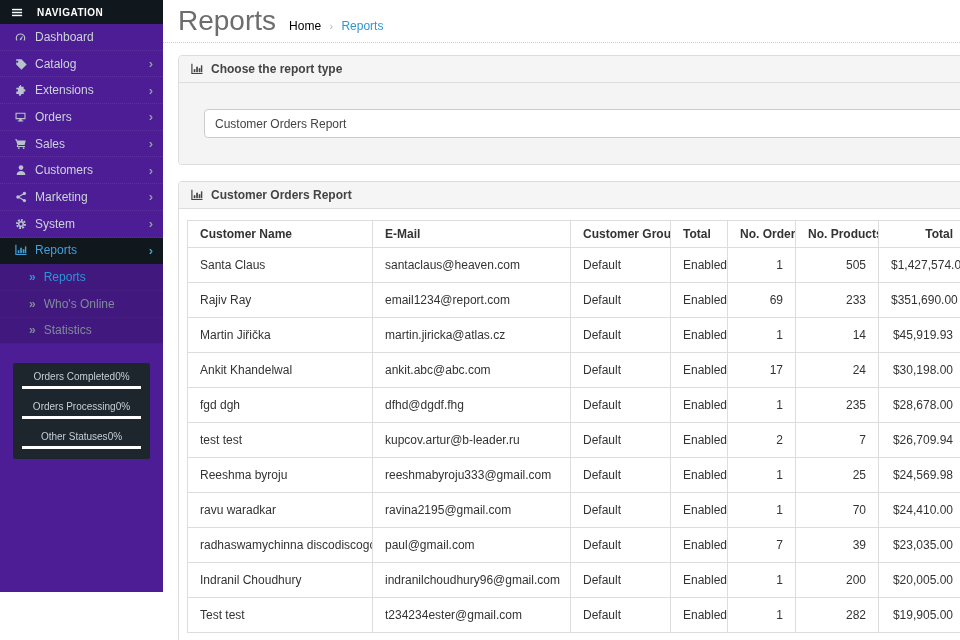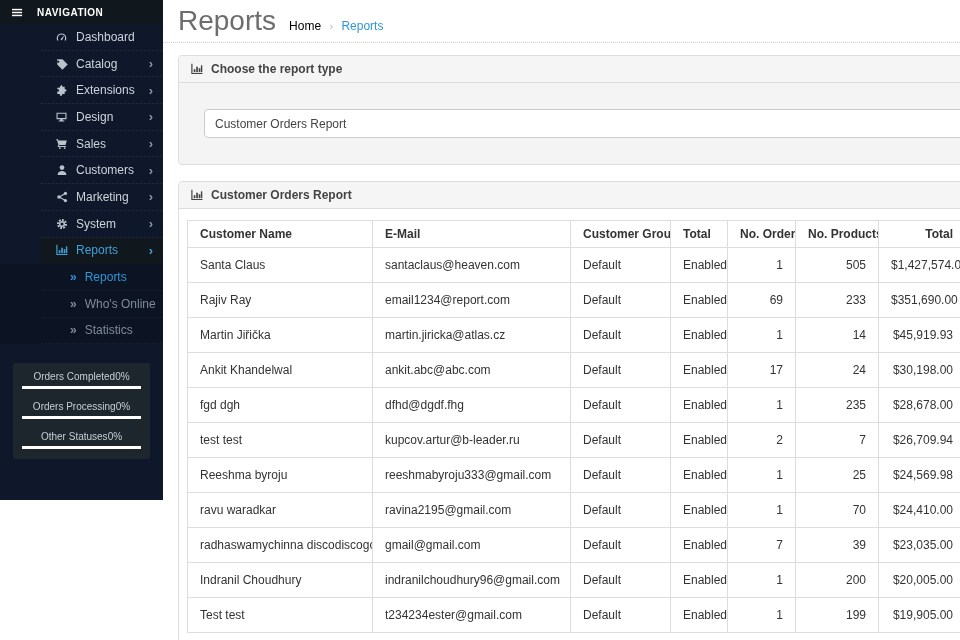--- a/index.html
+++ b/index.html
@@ -1,25 +1,25 @@
 <!DOCTYPE html>
 <html><head>
 <meta charset="utf-8">
 <style>
   * { margin:0; padding:0; box-sizing:border-box; }
   html,body { width:960px; height:640px; overflow:hidden; background:#fff;
               font-family:"Liberation Sans", sans-serif; }
   #app { display:flex; width:960px; height:640px; }
 
   
-  #sidebar { width:163px; min-width:163px; height:500px; background:#0f172a; }
+  #sidebar { width:163px; min-width:163px; height:592px; background:#4c1d95; }
   .nav-header { height:24px; background:#11181d; color:#fff; display:flex; align-items:center;
                 gap:5px; padding:0 10px; font-size:10px; font-weight:bold; letter-spacing:.5px; }
   .nav-header .mi-icon { color:#fff; }
-  #sidebar-menu, #sidebar-submenu { list-style:none;padding-left:41px; }
+  #sidebar-menu, #sidebar-submenu { list-style:none; }
   .menu-item { display:flex; align-items:center; height:26.7px; padding:0 10px 0 13px;
                color:#ccd4da; font-size:12px; cursor:pointer;
                border-bottom:1px dotted rgba(255,255,255,.09); }
   .mi-icon { width:15px; height:12px; margin-right:7px; display:inline-flex; align-items:center;
              justify-content:center; color:#b9c3cc; flex:0 0 15px; }
   .mi-icon svg { display:block; }
   .mi-label { white-space:nowrap; }
   .chev { margin-left:auto; color:#8e9aa5; font-size:13px; font-weight:bold; line-height:1; }
   .menu-item.active { background:#11181d; color:#3fa0da; border-bottom-color:transparent; }
   .menu-item.active .mi-icon, .menu-item.active .chev { color:#3fa0da; }
@@ -107,21 +107,21 @@
           </span>
           <span class="mi-label">Extensions</span>
           <span class="chev">›</span>
         </li>
         <li class="menu-item">
           <span class="mi-icon">
             <svg viewBox="0 0 12 12" width="13" height="12" fill="currentColor">
               <path fill-rule="evenodd" d="M1 1.7h10v6.5H7.1l.3 1.3h1.4v1.1H3.2V9.5h1.4l.3-1.3H1zM2.1 2.8v4.3h7.8V2.8z"></path>
             </svg>
           </span>
-          <span class="mi-label">Design</span>
+          <span class="mi-label">Orders</span>
           <span class="chev">›</span>
         </li>
         <li class="menu-item">
           <span class="mi-icon">
             <svg viewBox="0 0 12 12" width="13" height="12" fill="currentColor">
               <path d="M.7 1.3h1.8l.4 1.1h8.4l-1.2 4.6H3.8l-.3.9h7v1H2.1l.8-2.2L1.5 2.3H.7zM3.4 10.1a.95.95 0 1 0 1.9 0 .95.95 0 0 0-1.9 0zM8.2 10.1a.95.95 0 1 0 1.9 0 .95.95 0 0 0-1.9 0z"></path>
             </svg>
           </span>
           <span class="mi-label">Sales</span>
           <span class="chev">›</span>
@@ -349,21 +349,21 @@
                 <td>ravu waradkar</td>
                 <td>ravina2195@gmail.com</td>
                 <td>Default</td>
                 <td>Enabled</td>
                 <td class="al-right">1</td>
                 <td class="al-right">70</td>
                 <td class="al-right">$24,410.00</td>
               </tr>
               <tr>
                 <td>radhaswamychinna discodiscogood</td>
-                <td>gmail@gmail.com</td>
+                <td>paul@gmail.com</td>
                 <td>Default</td>
                 <td>Enabled</td>
                 <td class="al-right">7</td>
                 <td class="al-right">39</td>
                 <td class="al-right">$23,035.00</td>
               </tr>
               <tr>
                 <td>Indranil Choudhury</td>
                 <td>indranilchoudhury96@gmail.com</td>
                 <td>Default</td>
@@ -371,21 +371,21 @@
                 <td class="al-right">1</td>
                 <td class="al-right">200</td>
                 <td class="al-right">$20,005.00</td>
               </tr>
               <tr>
                 <td>Test test</td>
                 <td>t234234ester@gmail.com</td>
                 <td>Default</td>
                 <td>Enabled</td>
                 <td class="al-right">1</td>
-                <td class="al-right">199</td>
+                <td class="al-right">282</td>
                 <td class="al-right">$19,905.00</td>
               </tr>
             </tbody>
         </table>
       </div>
     </section>
 
   </main>
 </div>
 

